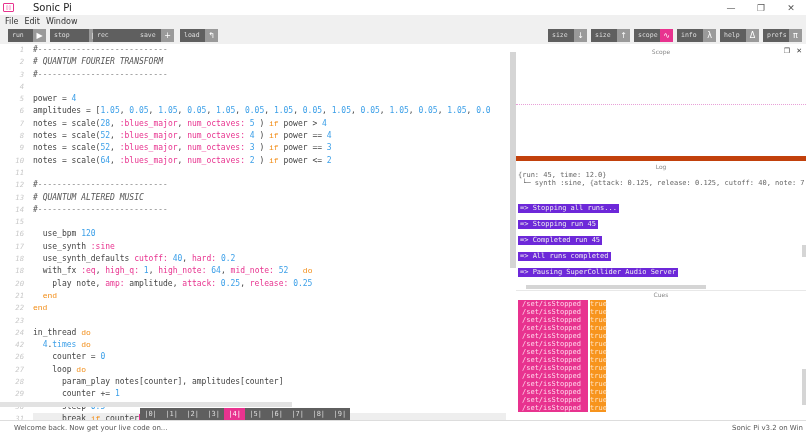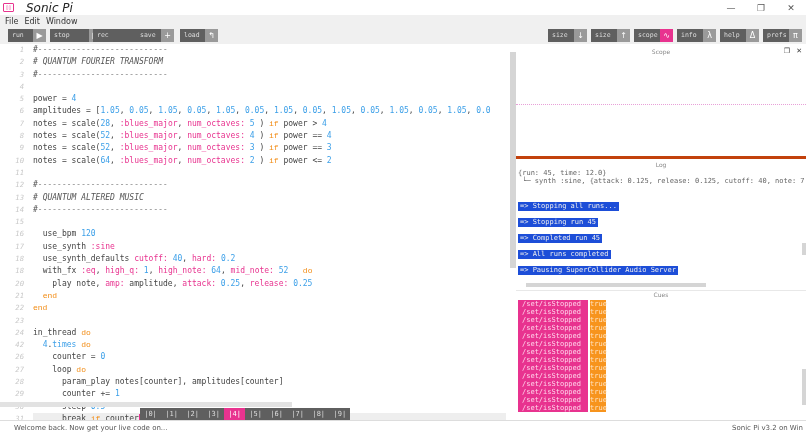--- a/index.html
+++ b/index.html
@@ -1,19 +1,19 @@
 <!DOCTYPE html>
 <html><head>
 <meta charset="utf-8">
 <style>
   * { box-sizing: border-box; margin: 0; padding: 0; }
   html, body { width: 806px; height: 434px; overflow: hidden; background: #fff; font-family: "DejaVu Sans", sans-serif; }
   .titlebar { position: absolute; left: 0; top: 0; width: 806px; height: 15px; background: #fff; display: flex; align-items: center; }
   .app-icon { width: 11px; height: 9px; margin-left: 3px; border: 1px solid #e8338f; border-radius: 1px; font-size: 5px; color: #e8338f; line-height: 7px; text-align: center; }
-  .title-text { font-size: 12px; color: #222; margin-left: 12px; font-style: italic; }
+  .title-text { font-size: 10px; color: #222; margin-left: 19px; }
   .winctl { position: absolute; top: 0; height: 15px; width: 30px; display: flex; align-items: center; justify-content: center; font-size: 9px; color: #555; }
   .menubar { position: absolute; left: 0; top: 15px; width: 806px; height: 13px; background: #f0f0f0; display: flex; align-items: center; }
   .menu-item { font-size: 8px; color: #333; margin-left: 5px; margin-right: 1px; }
   .toolbar { position: absolute; left: 0; top: 28px; width: 806px; height: 16px; background: #f0f0f0; }
   .tbtn { position: absolute; top: 1px; height: 13px; display: flex; }
   .tbtn .lbl { background: #5f5f5f; color: #ddd; font-family: "DejaVu Sans Mono", monospace; font-size: 6.5px; line-height: 13px; padding-left: 4px; }
   .tbtn .ico { background: #9a9a9a; color: #fff; font-size: 8px; line-height: 13px; text-align: center; width: 13px; }
   .editor { position: absolute; left: 0; top: 44px; width: 512px; height: 362px; background: #fff; }
   .gutter { position: absolute; left: 0; top: 0; width: 24px; }
   .ln { height: 12.3px; font-family: "DejaVu Sans Mono", monospace; font-size: 7.2px; color: #c8c8c8; font-style: italic; text-align: right; line-height: 12.3px; }
@@ -27,21 +27,21 @@
   .cursor { display: inline-block; width: 1px; height: 9px; background: #e8338f; vertical-align: middle; }
   .vscroll { position: absolute; left: 510px; top: 52px; width: 6px; height: 216px; background: #d5d5d5; }
   .hscroll { position: absolute; left: 0; top: 402px; width: 292px; height: 5px; background: #e2e2e2; }
   .bufbar { position: absolute; left: 140px; top: 408px; height: 12px; display: flex; background: #5f5f5f; }
   .buf { font-family: "DejaVu Sans Mono", monospace; font-size: 7px; color: #ddd; line-height: 12px; padding: 0 4.2px; }
   .buf.active { background: #e8338f; color: #fff; }
   .rightpanel { position: absolute; left: 516px; top: 44px; width: 290px; height: 376px; background: #fff; }
   .phead { font-size: 6px; color: #888; text-align: center; }
   .scope-line { position: absolute; left: 0; top: 60px; width: 290px; height: 1px; border-top: 1px dotted #e8a0d8; }
   .log-line { font-family: "DejaVu Sans Mono", monospace; font-size: 7px; color: #666; white-space: pre; }
-  .log-msg { display: inline-block; background: #1d4ed8; color: #eee; font-family: "DejaVu Sans Mono", monospace; font-size: 7px; padding: 0 2px; line-height: 9px; }
+  .log-msg { display: inline-block; background: #6d28d9; color: #eee; font-family: "DejaVu Sans Mono", monospace; font-size: 7px; padding: 0 2px; line-height: 9px; }
   .cue-k { position: absolute; left: 2px; width: 70px; background: #e8338f; color: #ffd6ec; font-family: "DejaVu Sans Mono", monospace; font-size: 7px; line-height: 8px; padding-left: 4px; }
   .cue-v { position: absolute; left: 74px; width: 16px; background: #f7941d; color: #ffe3c0; font-family: "DejaVu Sans Mono", monospace; font-size: 7px; line-height: 8px; }
   .statusbar { position: absolute; left: 0; top: 420px; width: 806px; height: 14px; background: #fff; border-top: 1px solid #ddd; display: flex; align-items: center; justify-content: space-between; }
   .status-left { font-size: 7px; color: #555; margin-left: 14px; }
   .status-right { font-size: 7px; color: #555; margin-right: 3px; }
 </style>
 </head>
 <body>
 
 <div class="titlebar">
@@ -193,21 +193,21 @@
 
 <div class="rightpanel">
 
   <div style="position:absolute;left:0;top:0;width:290px;height:112px;">
     <div class="phead" style="margin-top:4px">Scope</div>
     <span style="position:absolute;right:16px;top:3px;font-size:7px;color:#444">❐</span>
     <span style="position:absolute;right:4px;top:3px;font-size:7px;color:#444">✕</span>
     <div class="scope-line"></div>
   </div>
 
-  <div style="position:absolute;left:0;top:112px;width:290px;height:134px;border-top:3px solid #c2410c;">
+  <div style="position:absolute;left:0;top:112px;width:290px;height:134px;border-top:5px solid #c2410c;">
     <div class="phead" style="margin-top:2px">Log</div>
     <div style="position:absolute;left:2px;top:10px;width:286px;overflow:hidden">
       <div class="log-line">{run: 45, time: 12.0}</div>
       <div class="log-line"> └─ synth :sine, {attack: 0.125, release: 0.125, cutoff: 40, note: 7</div>
     </div>
     <div style="position:absolute;left:2px;top:34px"><span class="log-msg">=&gt; Stopping all runs...</span></div>
     <div style="position:absolute;left:2px;top:50px"><span class="log-msg">=&gt; Stopping run 45</span></div>
     <div style="position:absolute;left:2px;top:66px"><span class="log-msg">=&gt; Completed run 45</span></div>
     <div style="position:absolute;left:2px;top:82px"><span class="log-msg">=&gt; All runs completed</span></div>
     <div style="position:absolute;left:2px;top:98px"><span class="log-msg">=&gt; Pausing SuperCollider Audio Server</span></div>

